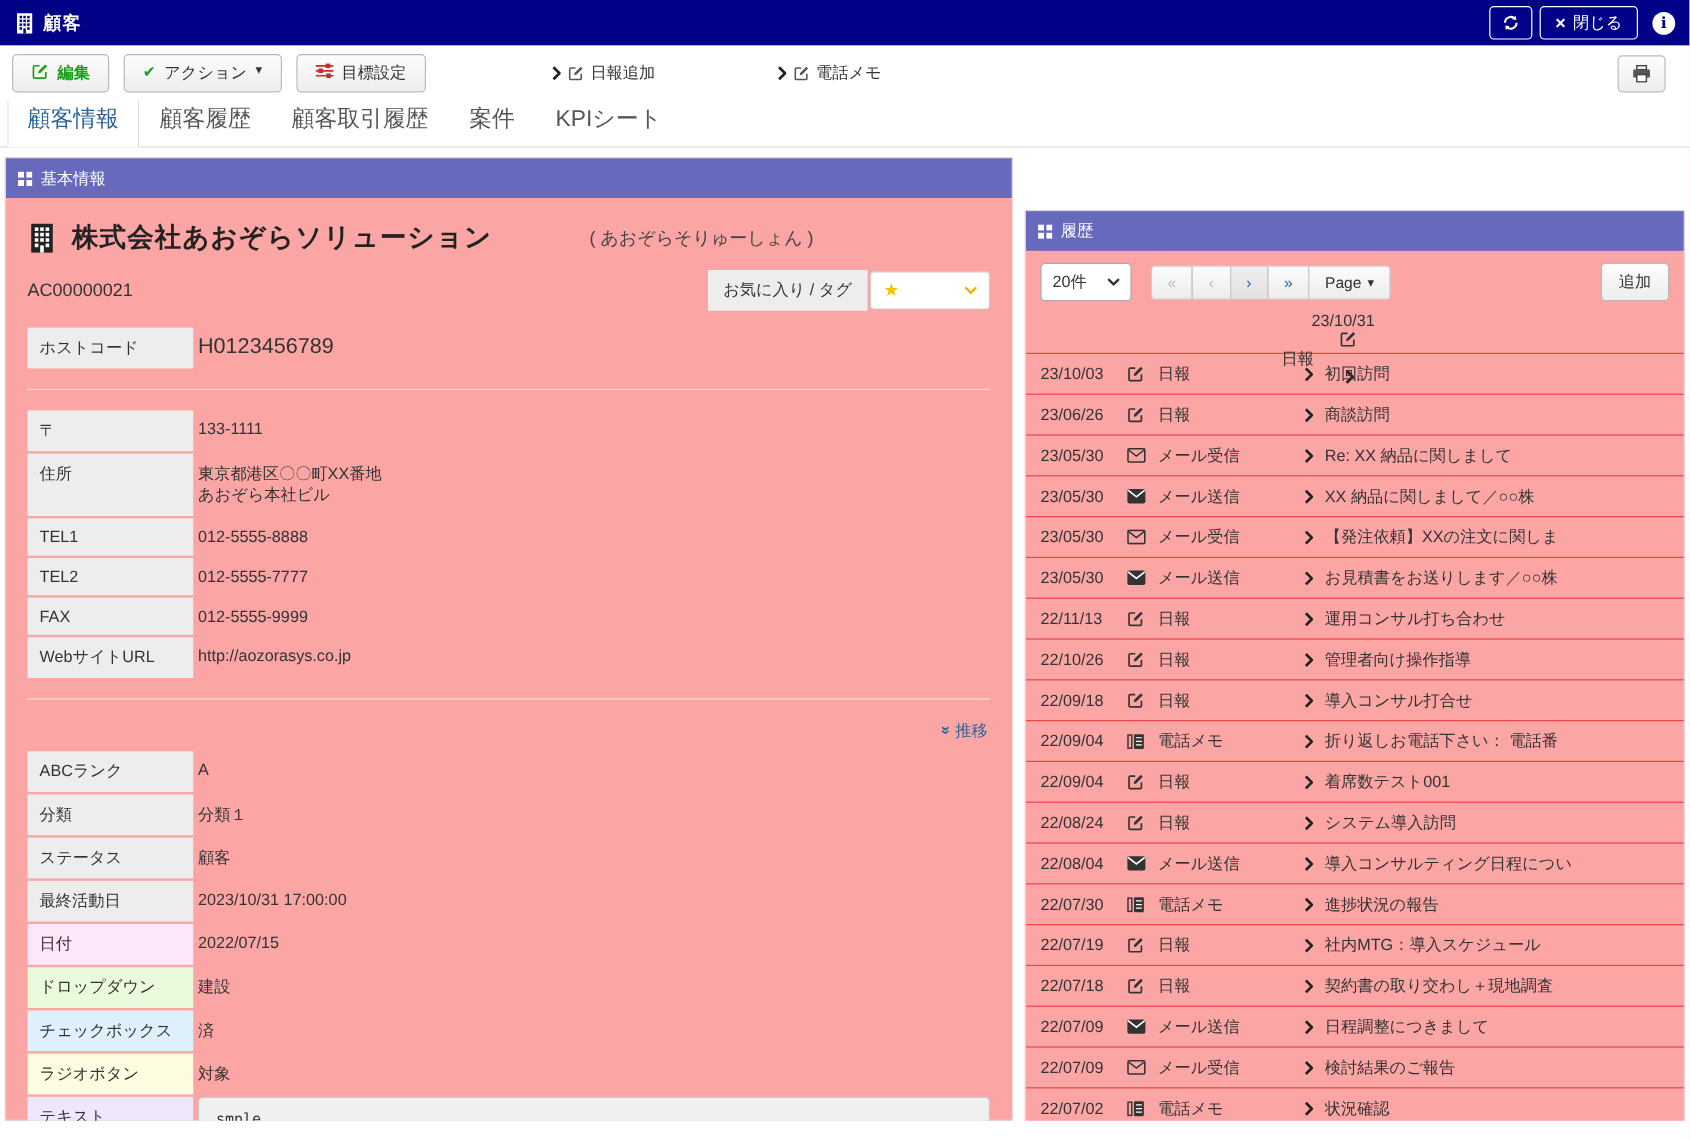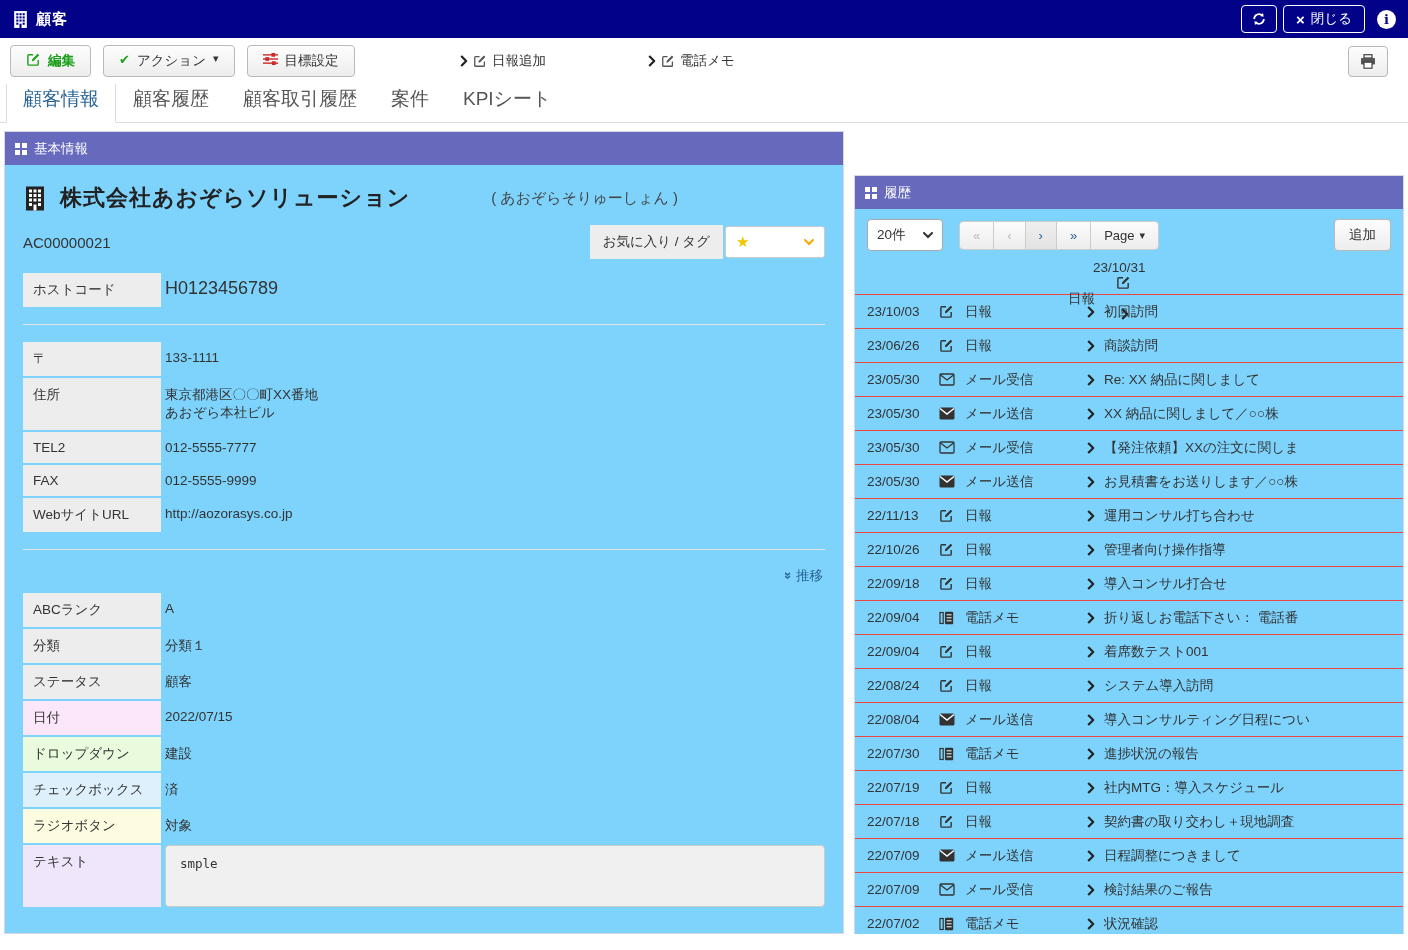--- a/index.html
+++ b/index.html
@@ -37,21 +37,21 @@
   .print-btn { position:absolute; right:20px; top:8px; margin:0; padding:7px 11px; }
 
   
   .tabbar { display:flex; padding:0 6px; border-bottom:1px solid #ddd; background:#fff; height:39px; align-items:flex-end; }
   .tab { padding:10px 16px; font-size:19px; color:#555; cursor:pointer; border:1px solid transparent;
     border-radius:4px 4px 0 0; margin-bottom:-1px; }
   .tab.active { color:#2a6496; background:#fff; border-color:#ddd; border-bottom-color:#fff; }
 
   
   .main { display:flex; gap:10px; padding:8px 4px 0; height:811px; overflow:hidden; }
-  .panel { border:1px solid #d8d8e4; background:#7dd3fc; }
+  .panel { border:1px solid #d8d8e4; background:#fca5a5; }
   .panel-header { background:#6769bd; color:#fff; height:33px; display:flex; align-items:center;
     gap:7px; padding:0 10px; font-size:13.5px; }
   .left-panel { width:840px; }
   .right-col { width:550px; display:flex; flex-direction:column;margin-top:44px; }
 
   
   .bi-body { padding:10px 18px 0; }
   .company-row { display:flex; align-items:center; gap:13px; margin-top:8px; }
   .company-name { font-size:22px; font-weight:bold; color:#222; letter-spacing:1px; }
   .company-kana { font-size:15px; color:#444; margin-left:68px; }
@@ -290,20 +290,24 @@
           <div class="field-row">
       <span class="field-label">〒</span>
       <span class="field-value">133-1111</span>
     </div>
           <div class="field-row">
       <span class="field-label">住所</span>
       <span class="field-value">東京都港区〇〇町XX番地
 あおぞら本社ビル</span>
     </div>
           <div class="field-row">
+      <span class="field-label">TEL1</span>
+      <span class="field-value">012-5555-8888</span>
+    </div>
+          <div class="field-row">
       <span class="field-label">TEL2</span>
       <span class="field-value">012-5555-7777</span>
     </div>
           <div class="field-row">
       <span class="field-label">FAX</span>
       <span class="field-value">012-5555-9999</span>
     </div>
           <div class="field-row">
       <span class="field-label">WebサイトURL</span>
       <span class="field-value">http://aozorasys.co.jp</span>
@@ -321,20 +325,24 @@
       <span class="field-label" style="background: rgb(237, 237, 237);">ABCランク</span>
       <span class="field-value">A</span>
     </div>
           <div class="field-row">
       <span class="field-label" style="background: rgb(237, 237, 237);">分類</span>
       <span class="field-value">分類１</span>
     </div>
           <div class="field-row">
       <span class="field-label" style="background: rgb(237, 237, 237);">ステータス</span>
       <span class="field-value">顧客</span>
+    </div>
+          <div class="field-row">
+      <span class="field-label" style="background: rgb(237, 237, 237);">最終活動日</span>
+      <span class="field-value">2023/10/31 17:00:00</span>
     </div>
           <div class="field-row">
       <span class="field-label" style="background: rgb(252, 230, 249);">日付</span>
       <span class="field-value">2022/07/15</span>
     </div>
           <div class="field-row">
       <span class="field-label" style="background: rgb(234, 250, 221);">ドロップダウン</span>
       <span class="field-value">建設</span>
     </div>
           <div class="field-row">

